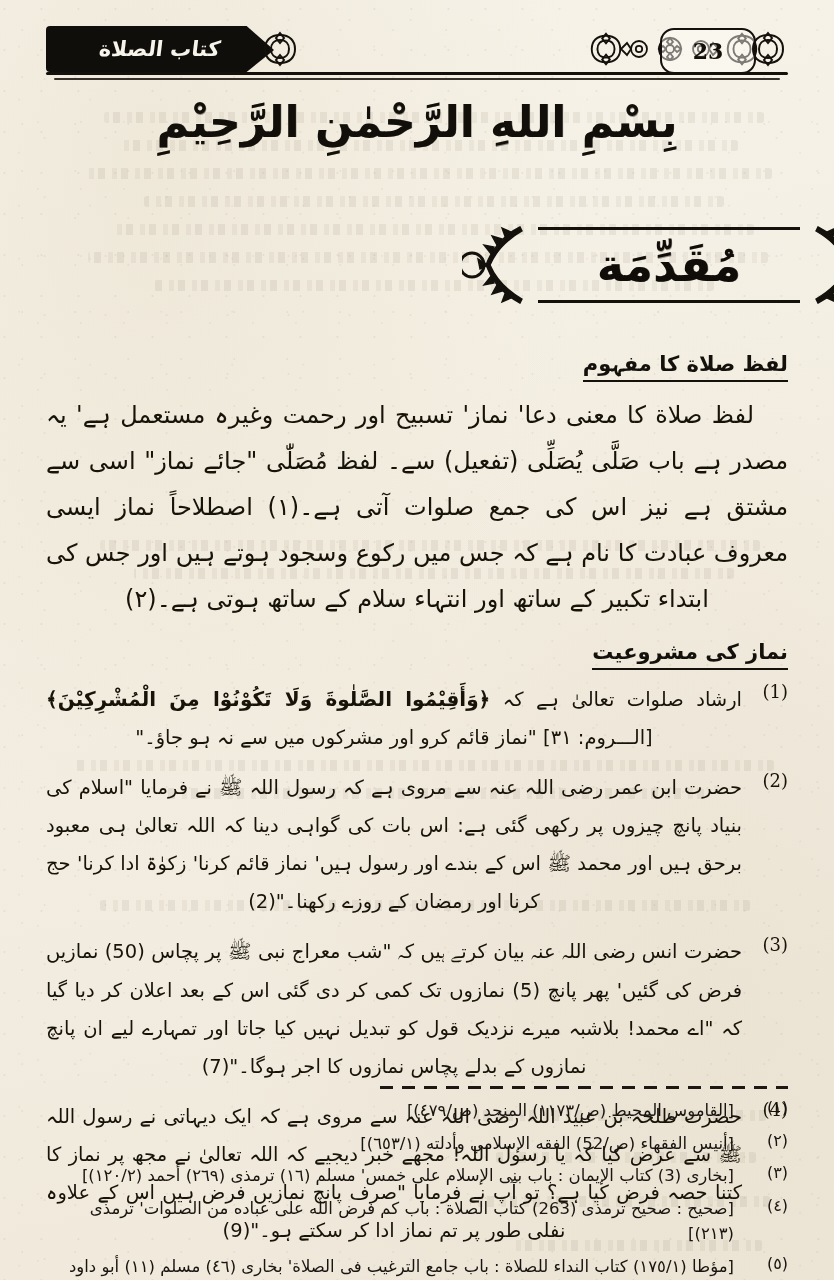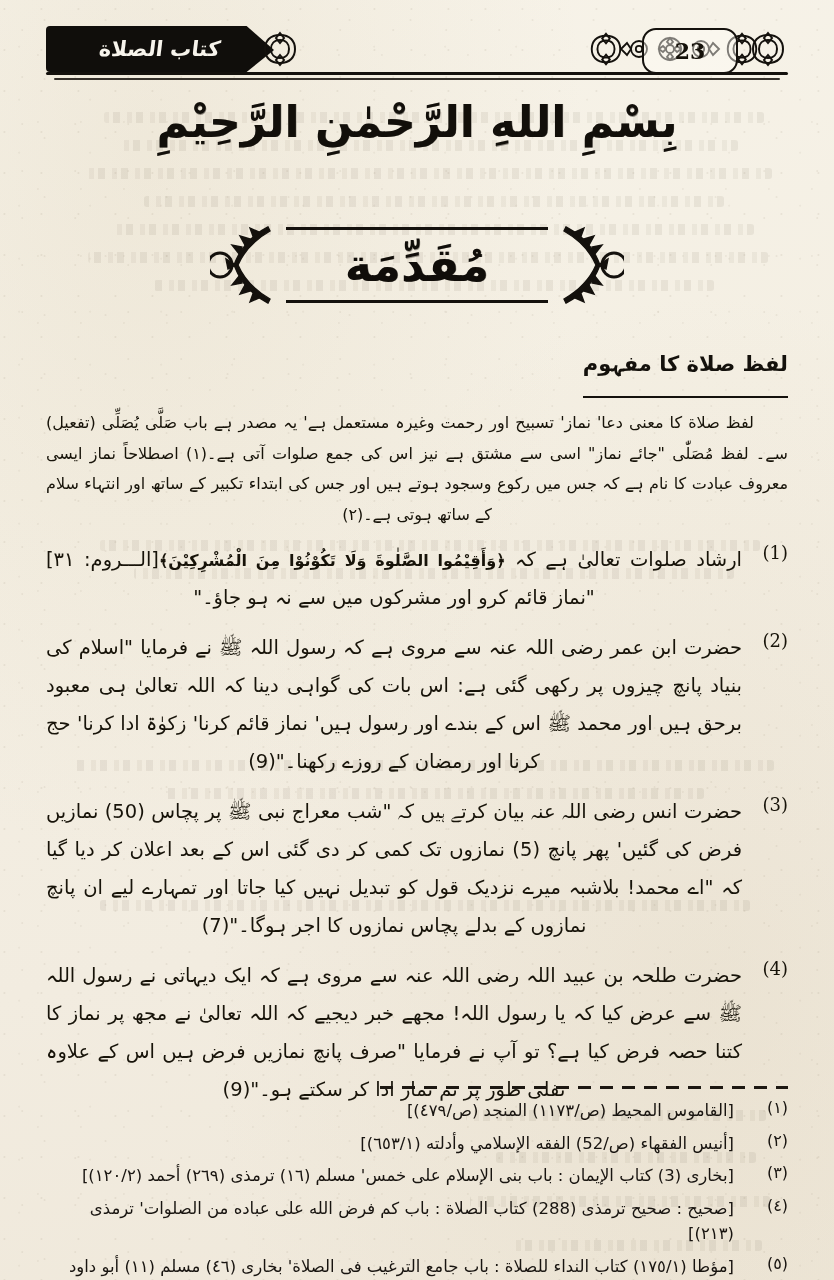--- a/index.html
+++ b/index.html
@@ -117,21 +117,21 @@
     background: rgba(255,253,246,0.45);
     display: flex;
     align-items: center;
     justify-content: center;
   }
   .hdr-panel.chapter {
     left: 246px;
     width: 300px;
   }
   .hdr-panel.pageno {
-    left: 596px;
+    left: 614px;
     width: 92px;
     text-align: center;
   }
   .hdr-panel.chapter span {
     direction: rtl;
     font-size: 19px;
     font-weight: 700;
     color: #141009;
   }
   .hdr-panel.pageno span {
@@ -172,21 +172,21 @@
 
   
   .title-wrap {
     position: absolute;
     left: 0;
     top: 206px;
     width: 834px;
     height: 118px;
     display: flex;
     align-items: center;
-    justify-content: center;
+    justify-content: flex-end;
   }
   .title-frame {
     position: relative;
     width: 330px;
     height: 104px;
     display: flex;
     align-items: center;
     justify-content: center;
   }
   .title-frame .bar {
@@ -230,35 +230,35 @@
     font-size: 21px;
     font-weight: 700;
     color: #14110c;
     margin: 0 0 8px 0;
     padding-bottom: 2px;
     display: block;
   }
   .sec-head span {
     display: inline-block;
     border-bottom: 2.5px solid #14110c;
-    padding-bottom: 20px;
+    padding-bottom: 4px;
   }
   .para {
     direction: rtl;
     text-align: justify;
     text-align-last: center;
-    font-size: 16px;
+    font-size: 24px;
     line-height: 1.92;
     color: #171309;
     margin: 0 0 10px 0;
     letter-spacing: -0.1px;
   }
   .para .ind { display: inline-block; width: 34px; }
   .ayah {
-    font-size: 16px;
+    font-size: 20px;
     font-weight: 700;
     letter-spacing: 0px;
   }
   .num-item {
     position: relative;
     direction: rtl;
     margin: 0 0 12px 0;
     padding-right: 46px;
   }
   .num-item .idx {
@@ -473,29 +473,32 @@
   </div>
 
   <div class="body">
 
     <div class="sec-head">
       <span>لفظ صلاة کا مفہوم</span>
     </div>
 
     <p class="para"><span class="ind"></span><span>لفظ صلاة کا معنی دعا' نماز' تسبیح اور رحمت وغیرہ مستعمل ہے' یہ مصدر ہے باب صَلَّی یُصَلِّی (تفعیل) سے۔ لفظ مُصَلّٰی "جائے نماز" اسی سے مشتق ہے نیز اس کی جمع صلوات آتی ہے۔(١) اصطلاحاً نماز ایسی معروف عبادت کا نام ہے کہ جس میں رکوع وسجود ہوتے ہیں اور جس کی ابتداء تکبیر کے ساتھ اور انتہاء سلام کے ساتھ ہوتی ہے۔(٢)</span></p>
 
+    <div class="sec-head" style="margin-top:18px;">
+      <span>نماز کی مشروعیت</span>
+    </div>
 
     <div class="num-item">
       <span class="idx">(1)</span>
       <span class="txt"><span>ارشاد صلوات تعالیٰ ہے کہ </span><span class="ayah">﴿وَأَقِيْمُوا الصَّلٰوةَ وَلَا تَكُوْنُوْا مِنَ الْمُشْرِكِيْنَ﴾</span><span>[الـــروم: ٣١]</span><span> "نماز قائم کرو اور مشرکوں میں سے نہ ہو جاؤ۔"</span></span>
     </div>
 
     <div class="num-item">
       <span class="idx">(2)</span>
-      <span class="txt">حضرت ابن عمر رضی اللہ عنہ سے مروی ہے کہ رسول اللہ ﷺ نے فرمایا "اسلام کی بنیاد پانچ چیزوں پر رکھی گئی ہے: اس بات کی گواہی دینا کہ اللہ تعالیٰ ہی معبود برحق ہیں اور محمد ﷺ اس کے بندے اور رسول ہیں' نماز قائم کرنا' زکوٰۃ ادا کرنا' حج کرنا اور رمضان کے روزے رکھنا۔"(9)</span>
+      <span class="txt">حضرت ابن عمر رضی اللہ عنہ سے مروی ہے کہ رسول اللہ ﷺ نے فرمایا "اسلام کی بنیاد پانچ چیزوں پر رکھی گئی ہے: اس بات کی گواہی دینا کہ اللہ تعالیٰ ہی معبود برحق ہیں اور محمد ﷺ اس کے بندے اور رسول ہیں' نماز قائم کرنا' زکوٰۃ ادا کرنا' حج کرنا اور رمضان کے روزے رکھنا۔"(2)</span>
     </div>
 
     <div class="num-item">
       <span class="idx">(3)</span>
       <span class="txt">حضرت انس رضی اللہ عنہ بیان کرتے ہیں کہ "شب معراج نبی ﷺ پر پچاس (50) نمازیں فرض کی گئیں' پھر پانچ (5) نمازوں تک کمی کر دی گئی اس کے بعد اعلان کر دیا گیا کہ "اے محمد! بلاشبہ میرے نزدیک قول کو تبدیل نہیں کیا جاتا اور تمہارے لیے ان پانچ نمازوں کے بدلے پچاس نمازوں کا اجر ہوگا۔"(7)</span>
     </div>
 
     <div class="num-item">
       <span class="idx">(4)</span>
       <span class="txt">حضرت طلحہ بن عبید اللہ رضی اللہ عنہ سے مروی ہے کہ ایک دیہاتی نے رسول اللہ ﷺ سے عرض کیا کہ یا رسول اللہ! مجھے خبر دیجیے کہ اللہ تعالیٰ نے مجھ پر نماز کا کتنا حصہ فرض کیا ہے؟ تو آپ نے فرمایا "صرف پانچ نمازیں فرض ہیں اس کے علاوہ نفلی طور پر تم نماز ادا کر سکتے ہو۔"(9)</span>
@@ -513,21 +516,21 @@
     <div class="fn">
       <span class="fidx">(٢)</span>
       <span class="ftxt">[أنيس الفقهاء (ص/52) الفقه الإسلامي وأدلته (٦٥٣/١)]</span>
     </div>
     <div class="fn">
       <span class="fidx">(٣)</span>
       <span class="ftxt">[بخارى (3) كتاب الإيمان : باب بنى الإسلام على خمس' مسلم (١٦) ترمذى (٢٦٩) أحمد (١٢٠/٢)]</span>
     </div>
     <div class="fn">
       <span class="fidx">(٤)</span>
-      <span class="ftxt">[صحيح : صحيح ترمذى (288) كتاب الصلاة : باب كم فرض الله على عباده من الصلوات' ترمذى (٢١٣)]</span>
+      <span class="ftxt">[صحيح : صحيح ترمذى (263) كتاب الصلاة : باب كم فرض الله على عباده من الصلوات' ترمذى (٢١٣)]</span>
     </div>
     <div class="fn">
       <span class="fidx">(٥)</span>
       <span class="ftxt">[مؤطا (١٧٥/١) كتاب النداء للصلاة : باب جامع الترغيب فى الصلاة' بخارى (٤٦) مسلم (١١) أبو داود (٣٩١)]</span>
     </div>
   </div>
 
 </div>
 
 </body></html>

